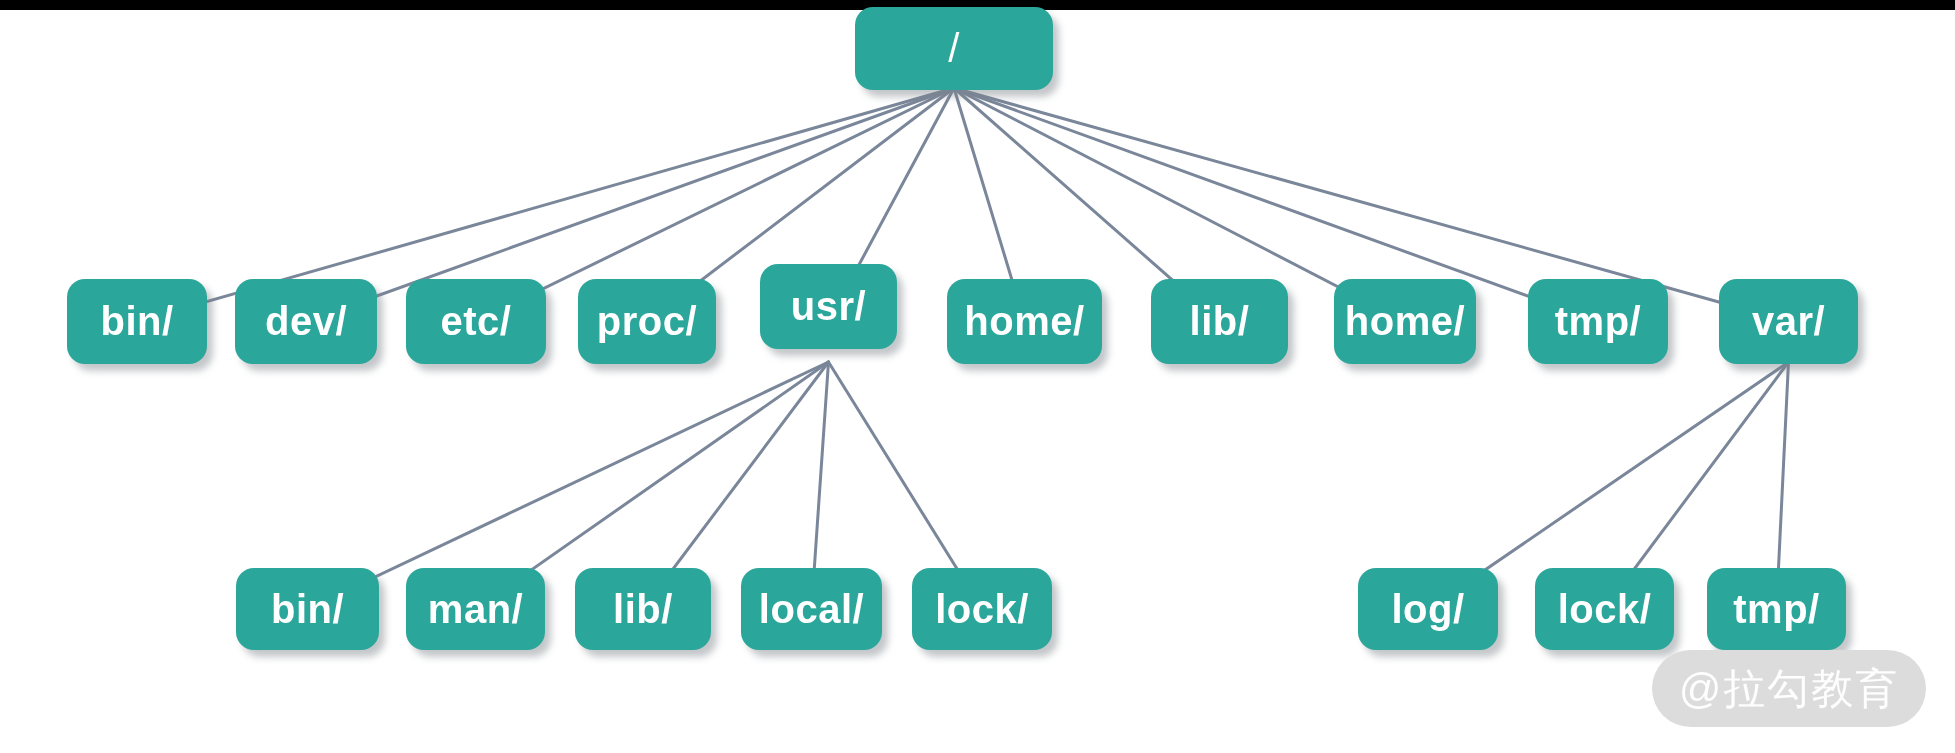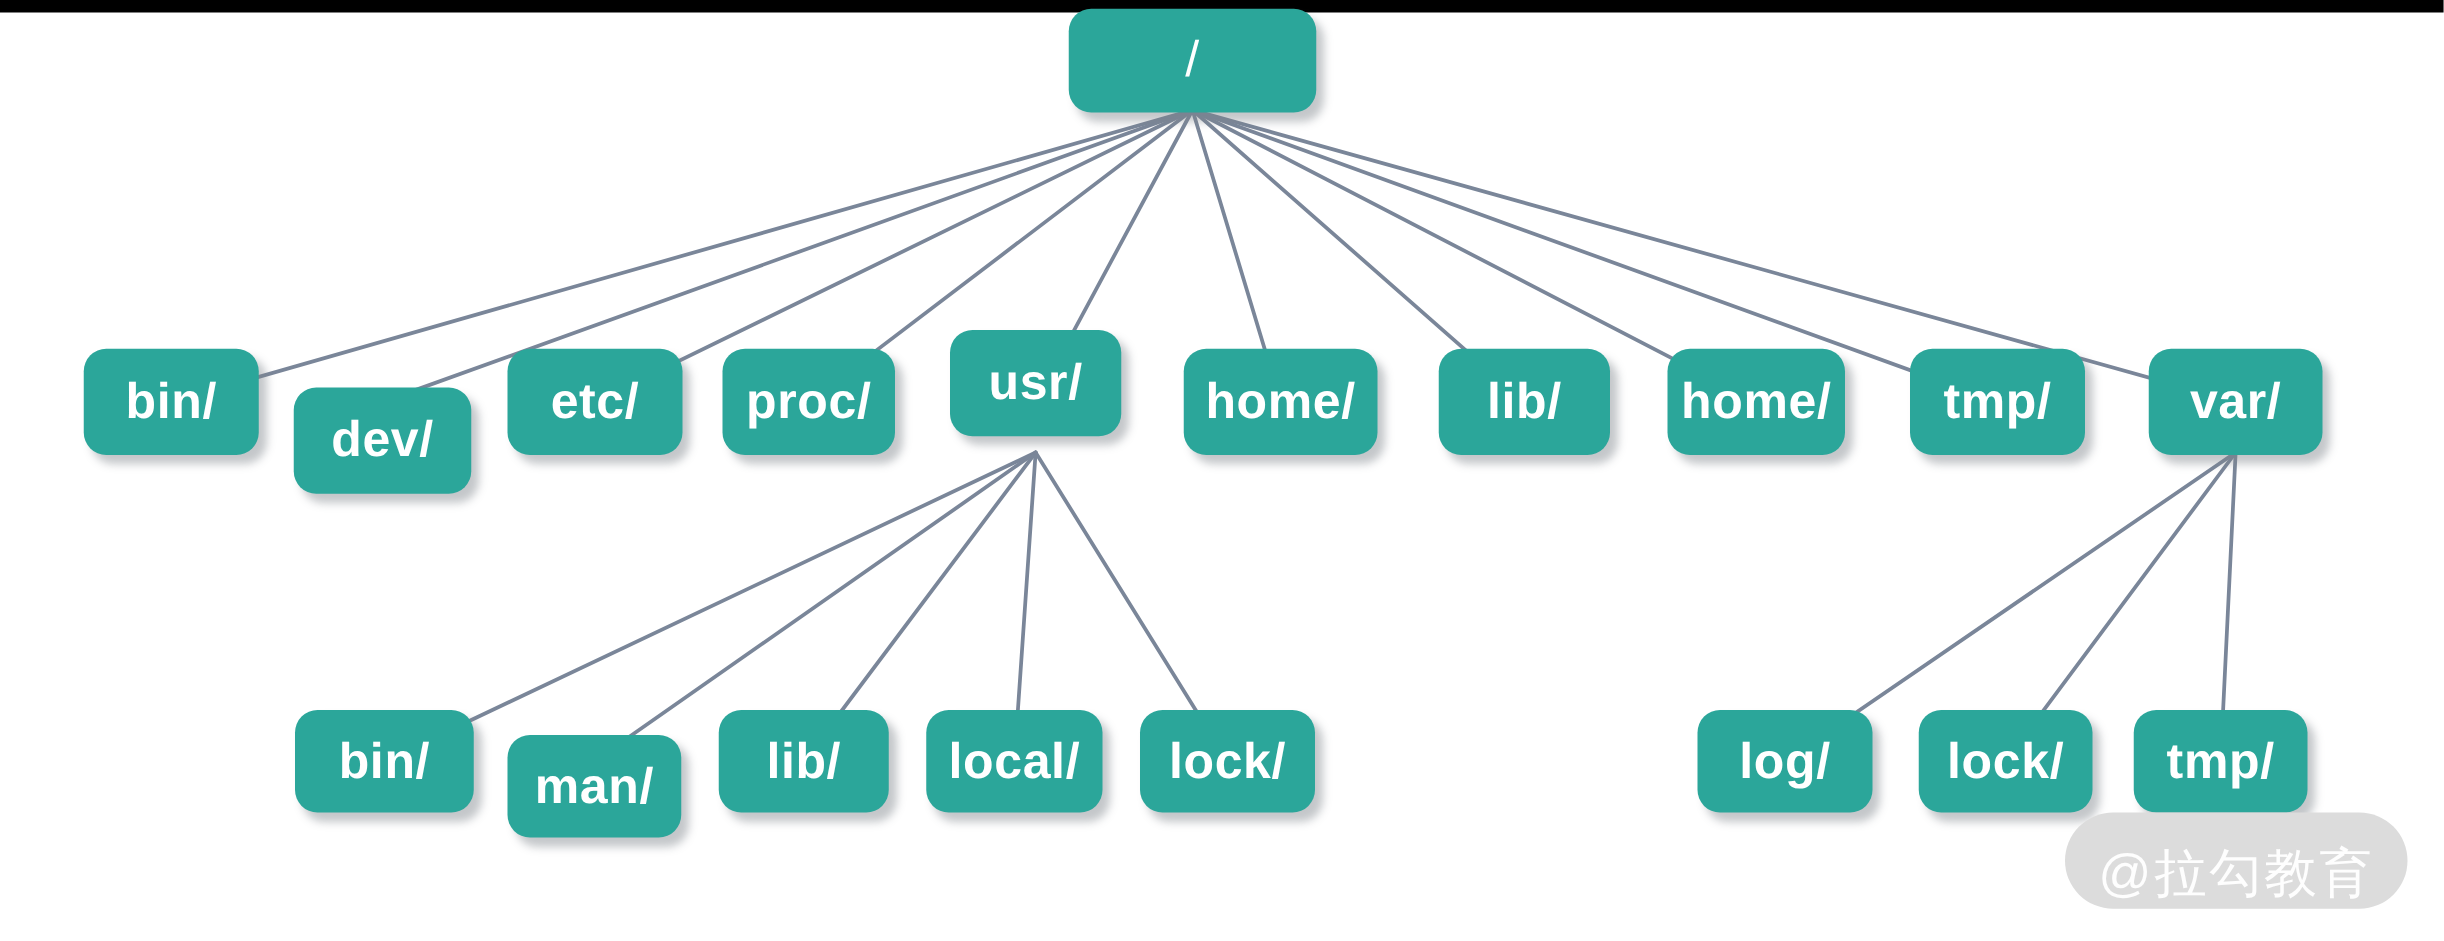--- a/index.html
+++ b/index.html
@@ -32,21 +32,21 @@
     box-shadow:6px 7px 7px var(--shadow);
     letter-spacing:0.5px;
     box-sizing:border-box;
   }
   .node.root-node{font-weight:500;}
   .watermark{
     position:absolute;z-index:3;
     left:1652px;top:650px;width:274px;height:77px;
     background:var(--wm-bg);
     border-radius:39px;
-    display:flex;align-items:flex-end;justify-content:center;
+    display:flex;align-items:center;justify-content:center;
   }
   .watermark span{
     color:var(--wm-text);
     font-size:42px;font-weight:400;letter-spacing:2px;
     font-family:"Liberation Sans","DejaVu Sans",sans-serif;
   }
 </style>
 </head>
 <body>
 
@@ -68,31 +68,31 @@
       <line x1="828.5" y1="362" x2="643" y2="609" stroke="#7a8699" stroke-width="3" stroke-linecap="round"></line>
       <line x1="828.5" y1="362" x2="811.5" y2="609" stroke="#7a8699" stroke-width="3" stroke-linecap="round"></line>
       <line x1="828.5" y1="362" x2="982" y2="609" stroke="#7a8699" stroke-width="3" stroke-linecap="round"></line>
       <line x1="1788.5" y1="362" x2="1428" y2="609" stroke="#7a8699" stroke-width="3" stroke-linecap="round"></line>
       <line x1="1788.5" y1="362" x2="1604.5" y2="609" stroke="#7a8699" stroke-width="3" stroke-linecap="round"></line>
       <line x1="1788.5" y1="362" x2="1776.5" y2="609" stroke="#7a8699" stroke-width="3" stroke-linecap="round"></line>
     </svg>
   <div id="nodes">
       <div class="node root-node" style="left: 855px; top: 7px; width: 198px; height: 83px;">/</div>
       <div class="node" style="left: 67px; top: 279px; width: 140px; height: 85px;">bin/</div>
-      <div class="node" style="left: 235px; top: 279px; width: 142px; height: 85px; margin-top: 31px;">dev/</div>
+      <div class="node" style="left: 235px; top: 279px; width: 142px; height: 85px;">dev/</div>
       <div class="node" style="left: 406px; top: 279px; width: 140px; height: 85px;">etc/</div>
       <div class="node" style="left: 578px; top: 279px; width: 138px; height: 85px;">proc/</div>
       <div class="node" style="left: 760px; top: 264px; width: 137px; height: 85px;">usr/</div>
       <div class="node" style="left: 947px; top: 279px; width: 155px; height: 85px;">home/</div>
       <div class="node" style="left: 1151px; top: 279px; width: 137px; height: 85px;">lib/</div>
       <div class="node" style="left: 1334px; top: 279px; width: 142px; height: 85px;">home/</div>
       <div class="node" style="left: 1528px; top: 279px; width: 140px; height: 85px;">tmp/</div>
       <div class="node" style="left: 1719px; top: 279px; width: 139px; height: 85px;">var/</div>
       <div class="node" style="left: 236px; top: 568px; width: 143px; height: 82px;">bin/</div>
-      <div class="node" style="left: 406px; top: 568px; width: 139px; height: 82px; margin-top: 20px;">man/</div>
+      <div class="node" style="left: 406px; top: 568px; width: 139px; height: 82px;">man/</div>
       <div class="node" style="left: 575px; top: 568px; width: 136px; height: 82px;">lib/</div>
       <div class="node" style="left: 741px; top: 568px; width: 141px; height: 82px;">local/</div>
       <div class="node" style="left: 912px; top: 568px; width: 140px; height: 82px;">lock/</div>
       <div class="node" style="left: 1358px; top: 568px; width: 140px; height: 82px;">log/</div>
       <div class="node" style="left: 1535px; top: 568px; width: 139px; height: 82px;">lock/</div>
       <div class="node" style="left: 1707px; top: 568px; width: 139px; height: 82px;">tmp/</div>
     </div>
   <div class="watermark">
     <span>@拉勾教育</span>
   </div>

